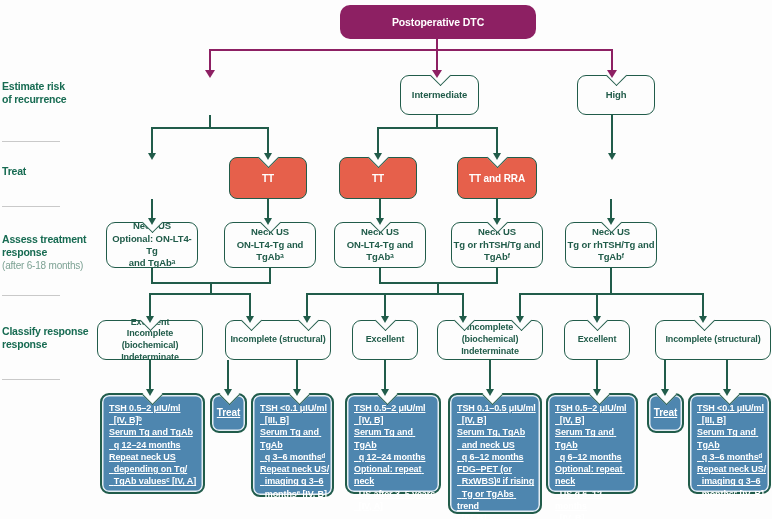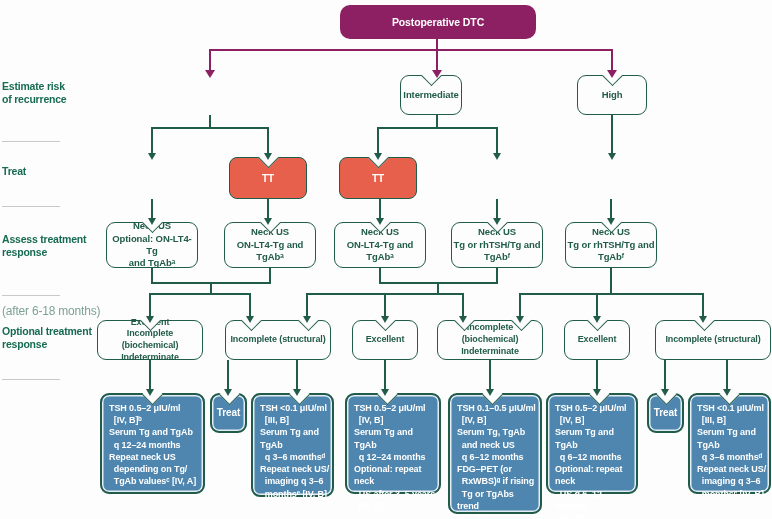--- a/index.html
+++ b/index.html
@@ -13,38 +13,38 @@
   html,body{margin:0;padding:0;background:#fff;}
   .canvas{
     position:relative;width:772px;height:519px;background:var(--bg);
     font-family:"Liberation Sans",sans-serif;overflow:hidden;
   }
   .side-label{
     position:absolute;color:var(--label);font-size:10.5px;font-weight:bold;
     line-height:1.28;white-space:pre-wrap;letter-spacing:-0.2px;
   }
   .side-note{
-    position:absolute;color:#7da294;font-size:12px;font-weight:normal;
+    position:absolute;color:#7da294;font-size:10px;font-weight:normal;
     letter-spacing:-0.2px;
-    margin-top:44px;
   }
   .divider{position:absolute;left:2px;width:58px;height:1px;background:#c9c9c9;}
   .node{
     position:absolute;box-sizing:border-box;display:flex;align-items:center;
     justify-content:center;text-align:center;border-radius:9px;font-weight:bold;
     letter-spacing:-0.1px;
   }
   .outline{background:var(--bg);border:1.6px solid var(--green);color:var(--green);font-size:9.5px;line-height:1.3;}
   .orange{background:var(--orange);border:1.6px solid var(--green);color:#fff;font-size:10px;border-radius:8px;}
   .blue{
     background:var(--blue);border:2px solid var(--green);color:#fff;
     box-shadow:inset 0 0 0 1.5px rgba(255,255,255,.85);
     font-size:9px;line-height:1.36;
     align-items:flex-start;justify-content:flex-start;text-align:left;
     padding:7px 2px 4px 7px;
+    text-decoration:underline;
   }
   .blue.center{align-items:center;justify-content:center;text-align:center;padding:0;font-size:10px;}
   .title-node{background:var(--magenta);color:#fff;font-size:10.5px;border-radius:10px;border:none;}
   .txt{white-space:pre-wrap;}
   .notch{
     position:absolute;top:-8px;width:14px;height:14px;background:var(--bg);
     border-right:1.6px solid var(--green);border-bottom:1.6px solid var(--green);
     transform:rotate(45deg);
   }
   .notch.c{left:50%;margin-left:-7px;}
@@ -61,44 +61,48 @@
 
   <div class="side-label" style="left:2px;top:80px;">Estimate risk
 of recurrence</div>
   <div class="divider" style="top:141px;"></div>
   <div class="side-label" style="left:2px;top:165px;">Treat</div>
   <div class="divider" style="top:206px;"></div>
   <div class="side-label" style="left:2px;top:233px;">Assess treatment
 response</div>
   <div class="side-note" style="left:2px;top:260px;">(after 6-18 months)</div>
   <div class="divider" style="top:295px;"></div>
-  <div class="side-label" style="left:2px;top:325px;">Optional treatment
+  <div class="side-label" style="left:2px;top:325px;">Classify response
 response</div>
   <div class="divider" style="top:379px;"></div>
 
   <div class="node title-node" style="left:340px;top:5px;width:196px;height:34px;">
     <span class="txt">Postoperative DTC</span>
   </div>
 
-  <div class="node outline" style="left:400px;top:75px;width:62px;height:40px;">
+  <div class="node outline" style="left:400px;top:75px;width:79px;height:40px;">
     <i class="notch c"></i>
     <span class="txt">Intermediate</span>
   </div>
-  <div class="node outline" style="left:577px;top:75px;width:70px;height:40px;">
+  <div class="node outline" style="left:577px;top:75px;width:78px;height:40px;">
     <i class="notch c"></i>
     <span class="txt">High</span>
   </div>
 
   <div class="node orange" style="left:229px;top:157px;width:78px;height:42px;">
     <i class="notch c"></i>
     <span class="txt">TT</span>
   </div>
   <div class="node orange" style="left:339px;top:157px;width:78px;height:42px;">
     <i class="notch c"></i>
     <span class="txt">TT</span>
+  </div>
+  <div class="node orange" style="left:457px;top:157px;width:80px;height:42px;">
+    <i class="notch c"></i>
+    <span class="txt">TT and RRA</span>
   </div>
 
   <div class="node outline" style="left:106px;top:222px;width:92px;height:46px;">
     <i class="notch c"></i>
     <span class="txt">Neck US
 Optional: ON-LT4-Tg
 and TgAbᵃ</span>
   </div>
   <div class="node outline" style="left:224px;top:222px;width:92px;height:46px;">
     <i class="notch c"></i>

